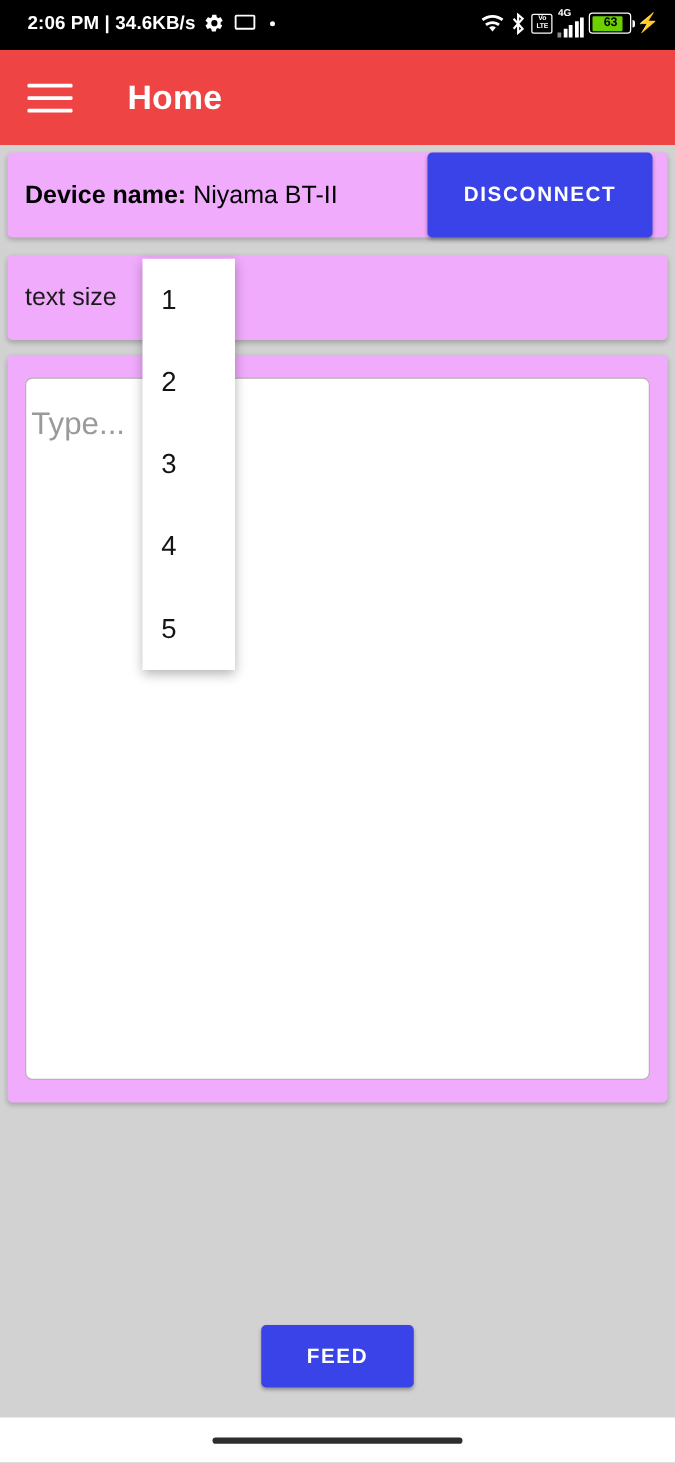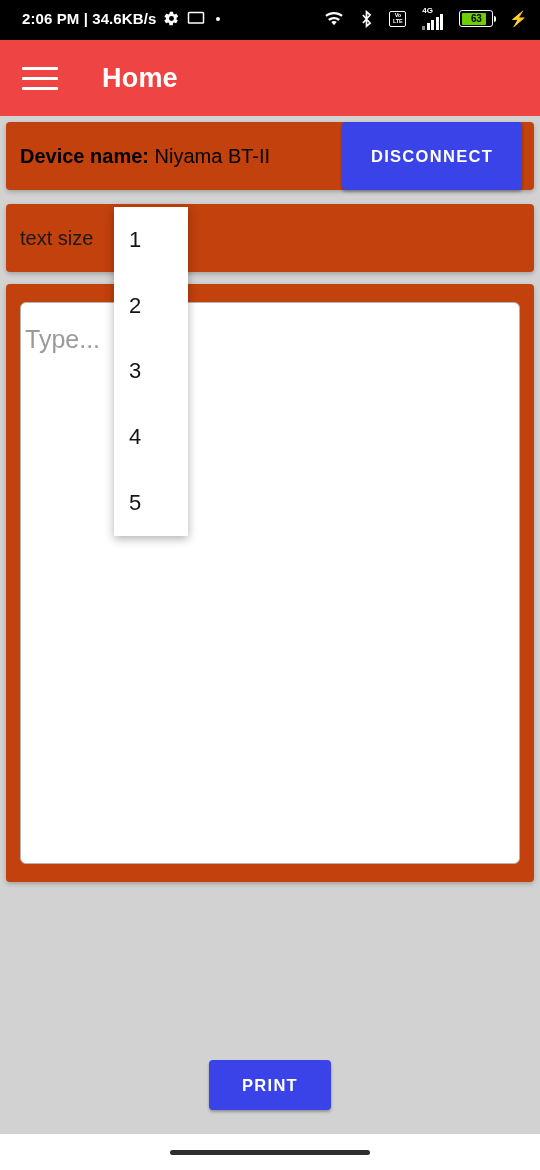--- a/index.html
+++ b/index.html
@@ -33,21 +33,21 @@
   }
   .status-clock {
     font-size: 15px;
     font-weight: bold;
     letter-spacing: 0.1px;
     white-space: nowrap;
   }
   .status-right {
     display: flex;
     align-items: center;
-    gap: 16px;
+    gap: 4px;
   }
   .sb-icon { display: block; }
 
   .volte-box {
     width: 17px; height: 16px;
     border: 1.6px solid #ffffff;
     border-radius: 2px;
     display: flex; flex-direction: column;
     align-items: center; justify-content: center;
     line-height: 1;
@@ -135,21 +135,21 @@
   }
   .app-title {
     color: #ffffff;
     font-size: 27px;
     font-weight: bold;
     letter-spacing: 0.2px;
   }
 
   
   .card {
-    background: #c2410c;
+    background: #f0abfc;
     border-radius: 4px;
     box-shadow: 0 2px 4px rgba(0,0,0,0.22);
   }
 
   .device-card {
     position: absolute;
     left: 6px; top: 122px;
     width: 528px; height: 68px;
     display: flex;
     align-items: center;
@@ -334,18 +334,18 @@
 
 <div class="dropdown-menu">
   <div class="dropdown-item">1</div>
   <div class="dropdown-item">2</div>
   <div class="dropdown-item">3</div>
   <div class="dropdown-item">4</div>
   <div class="dropdown-item">5</div>
 </div>
 
 <div class="bottom-bar">
-  <button class="btn-blue action-btn">PRINT</button>
+  <button class="btn-blue action-btn">FEED</button>
 </div>
 
 <div class="nav-bar">
   <div class="nav-pill"></div>
 </div>
 
 </body></html>

